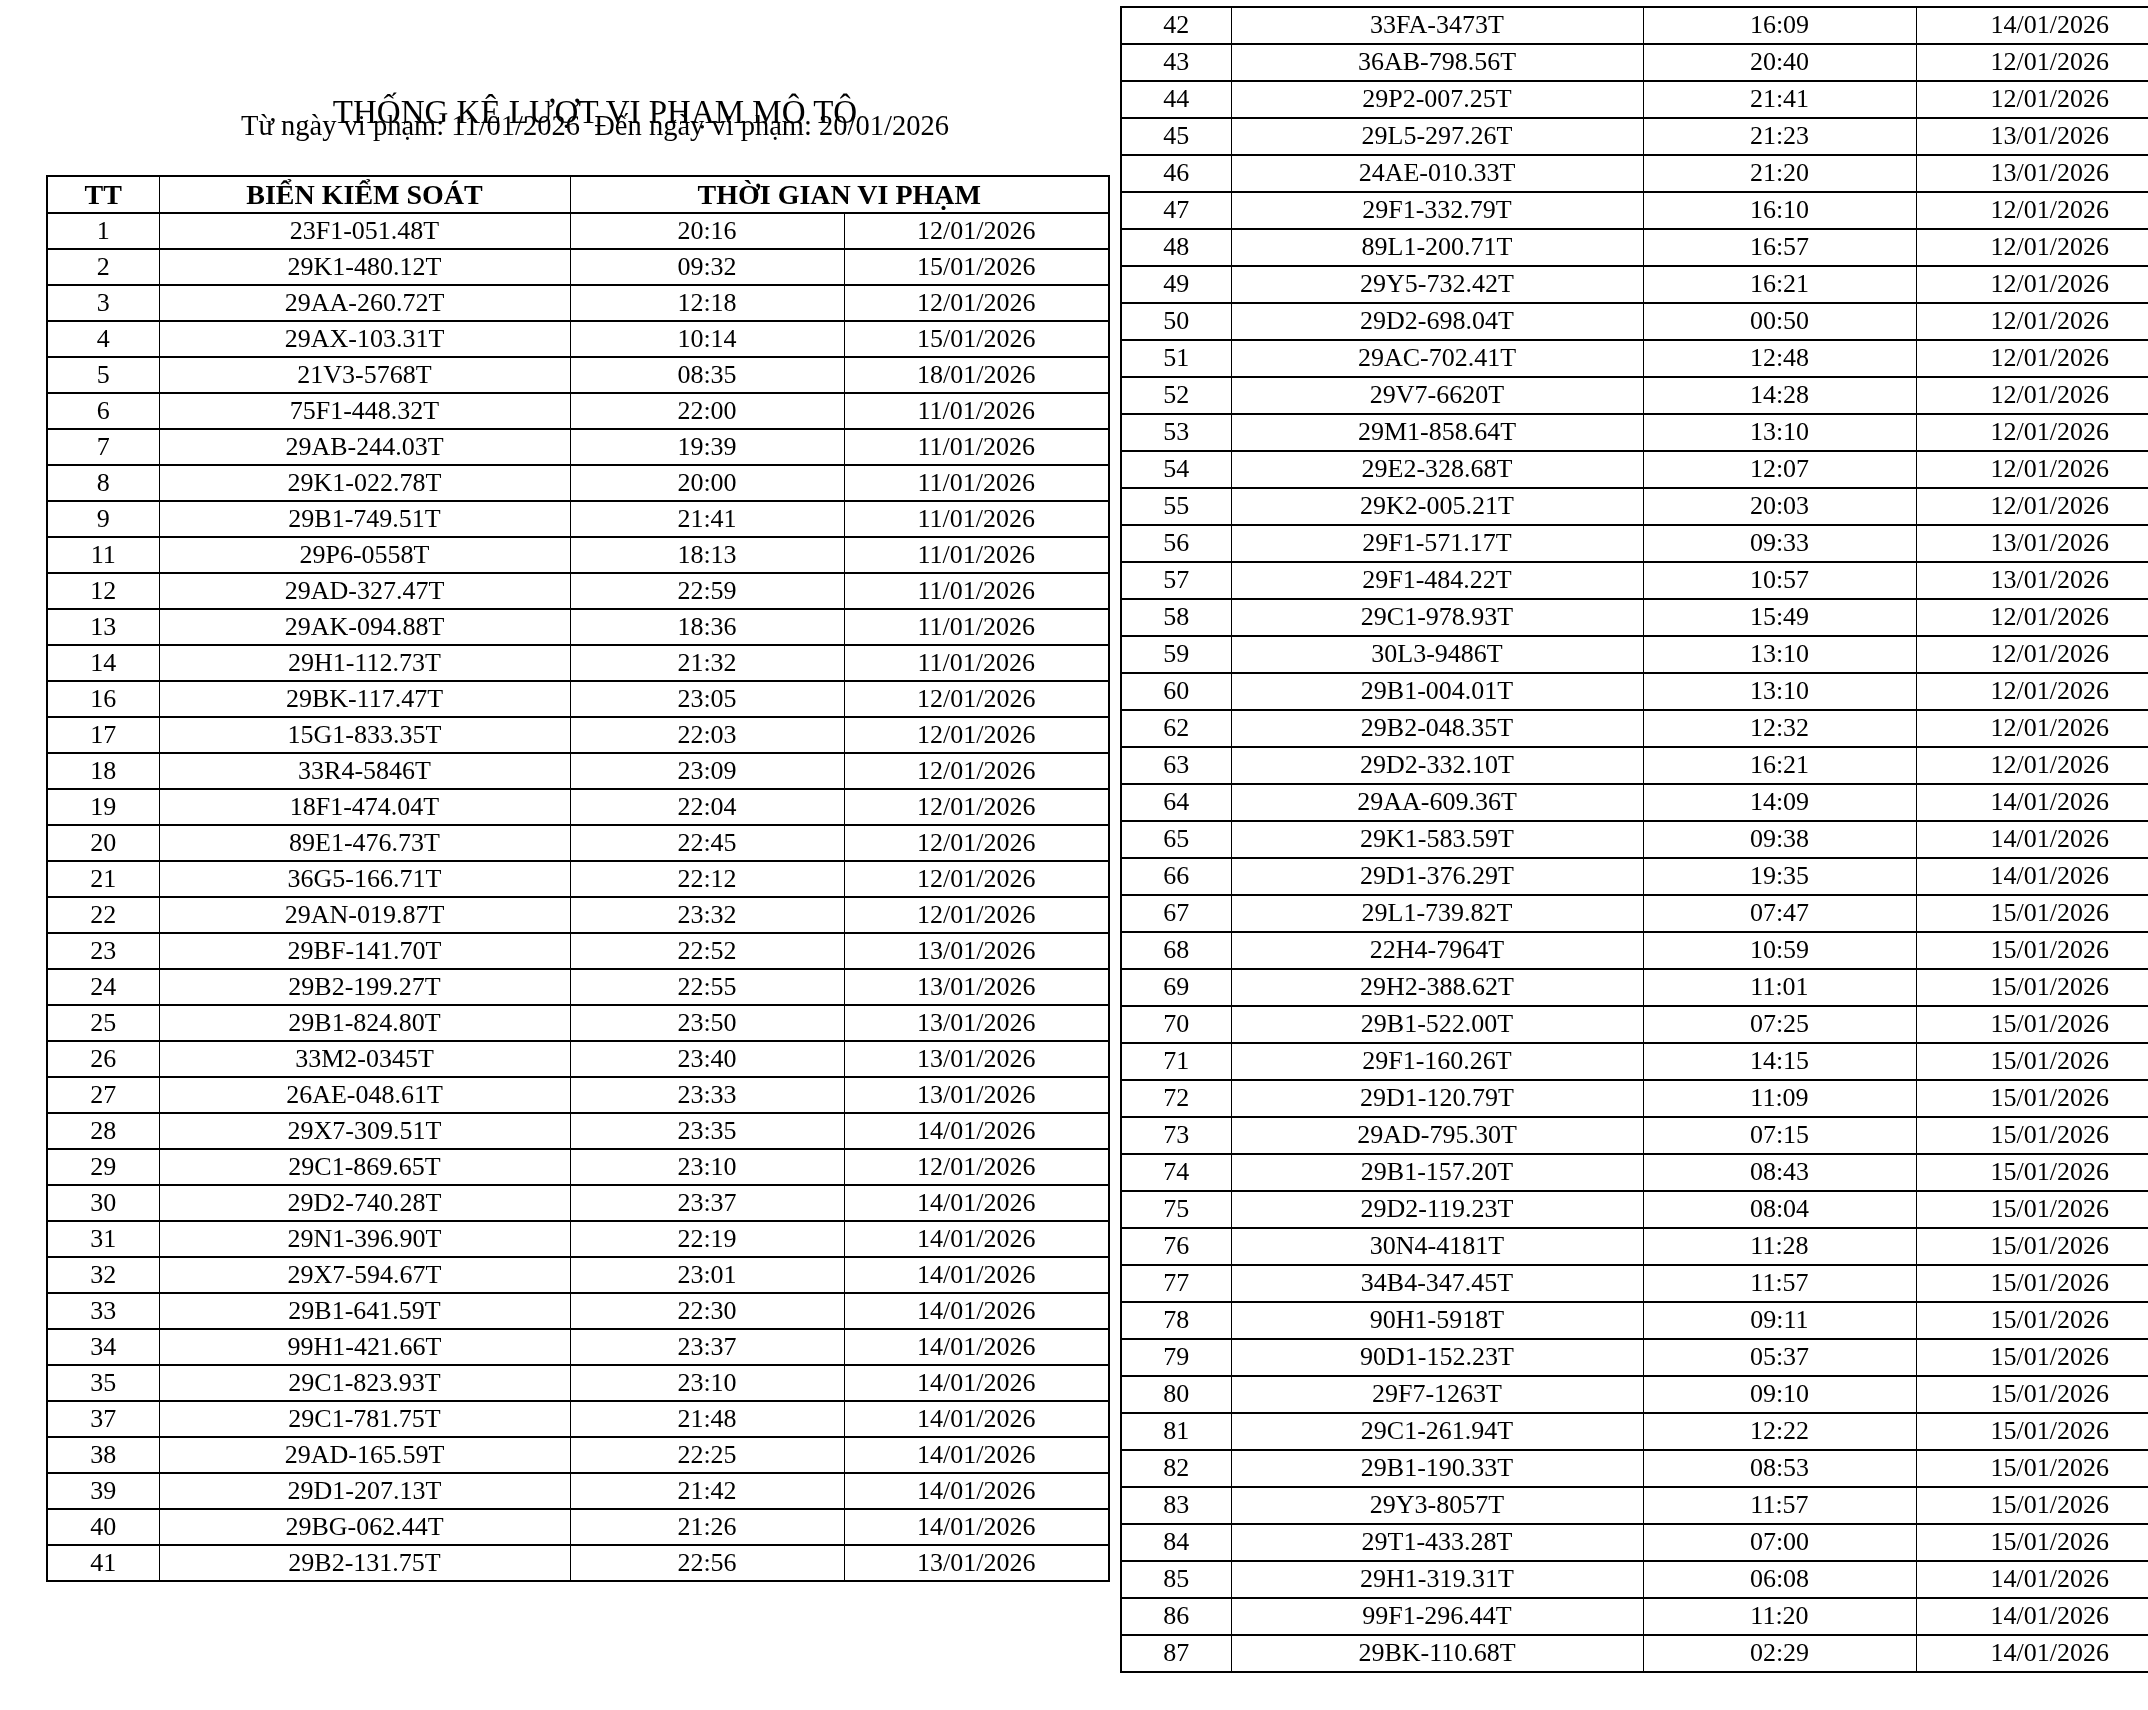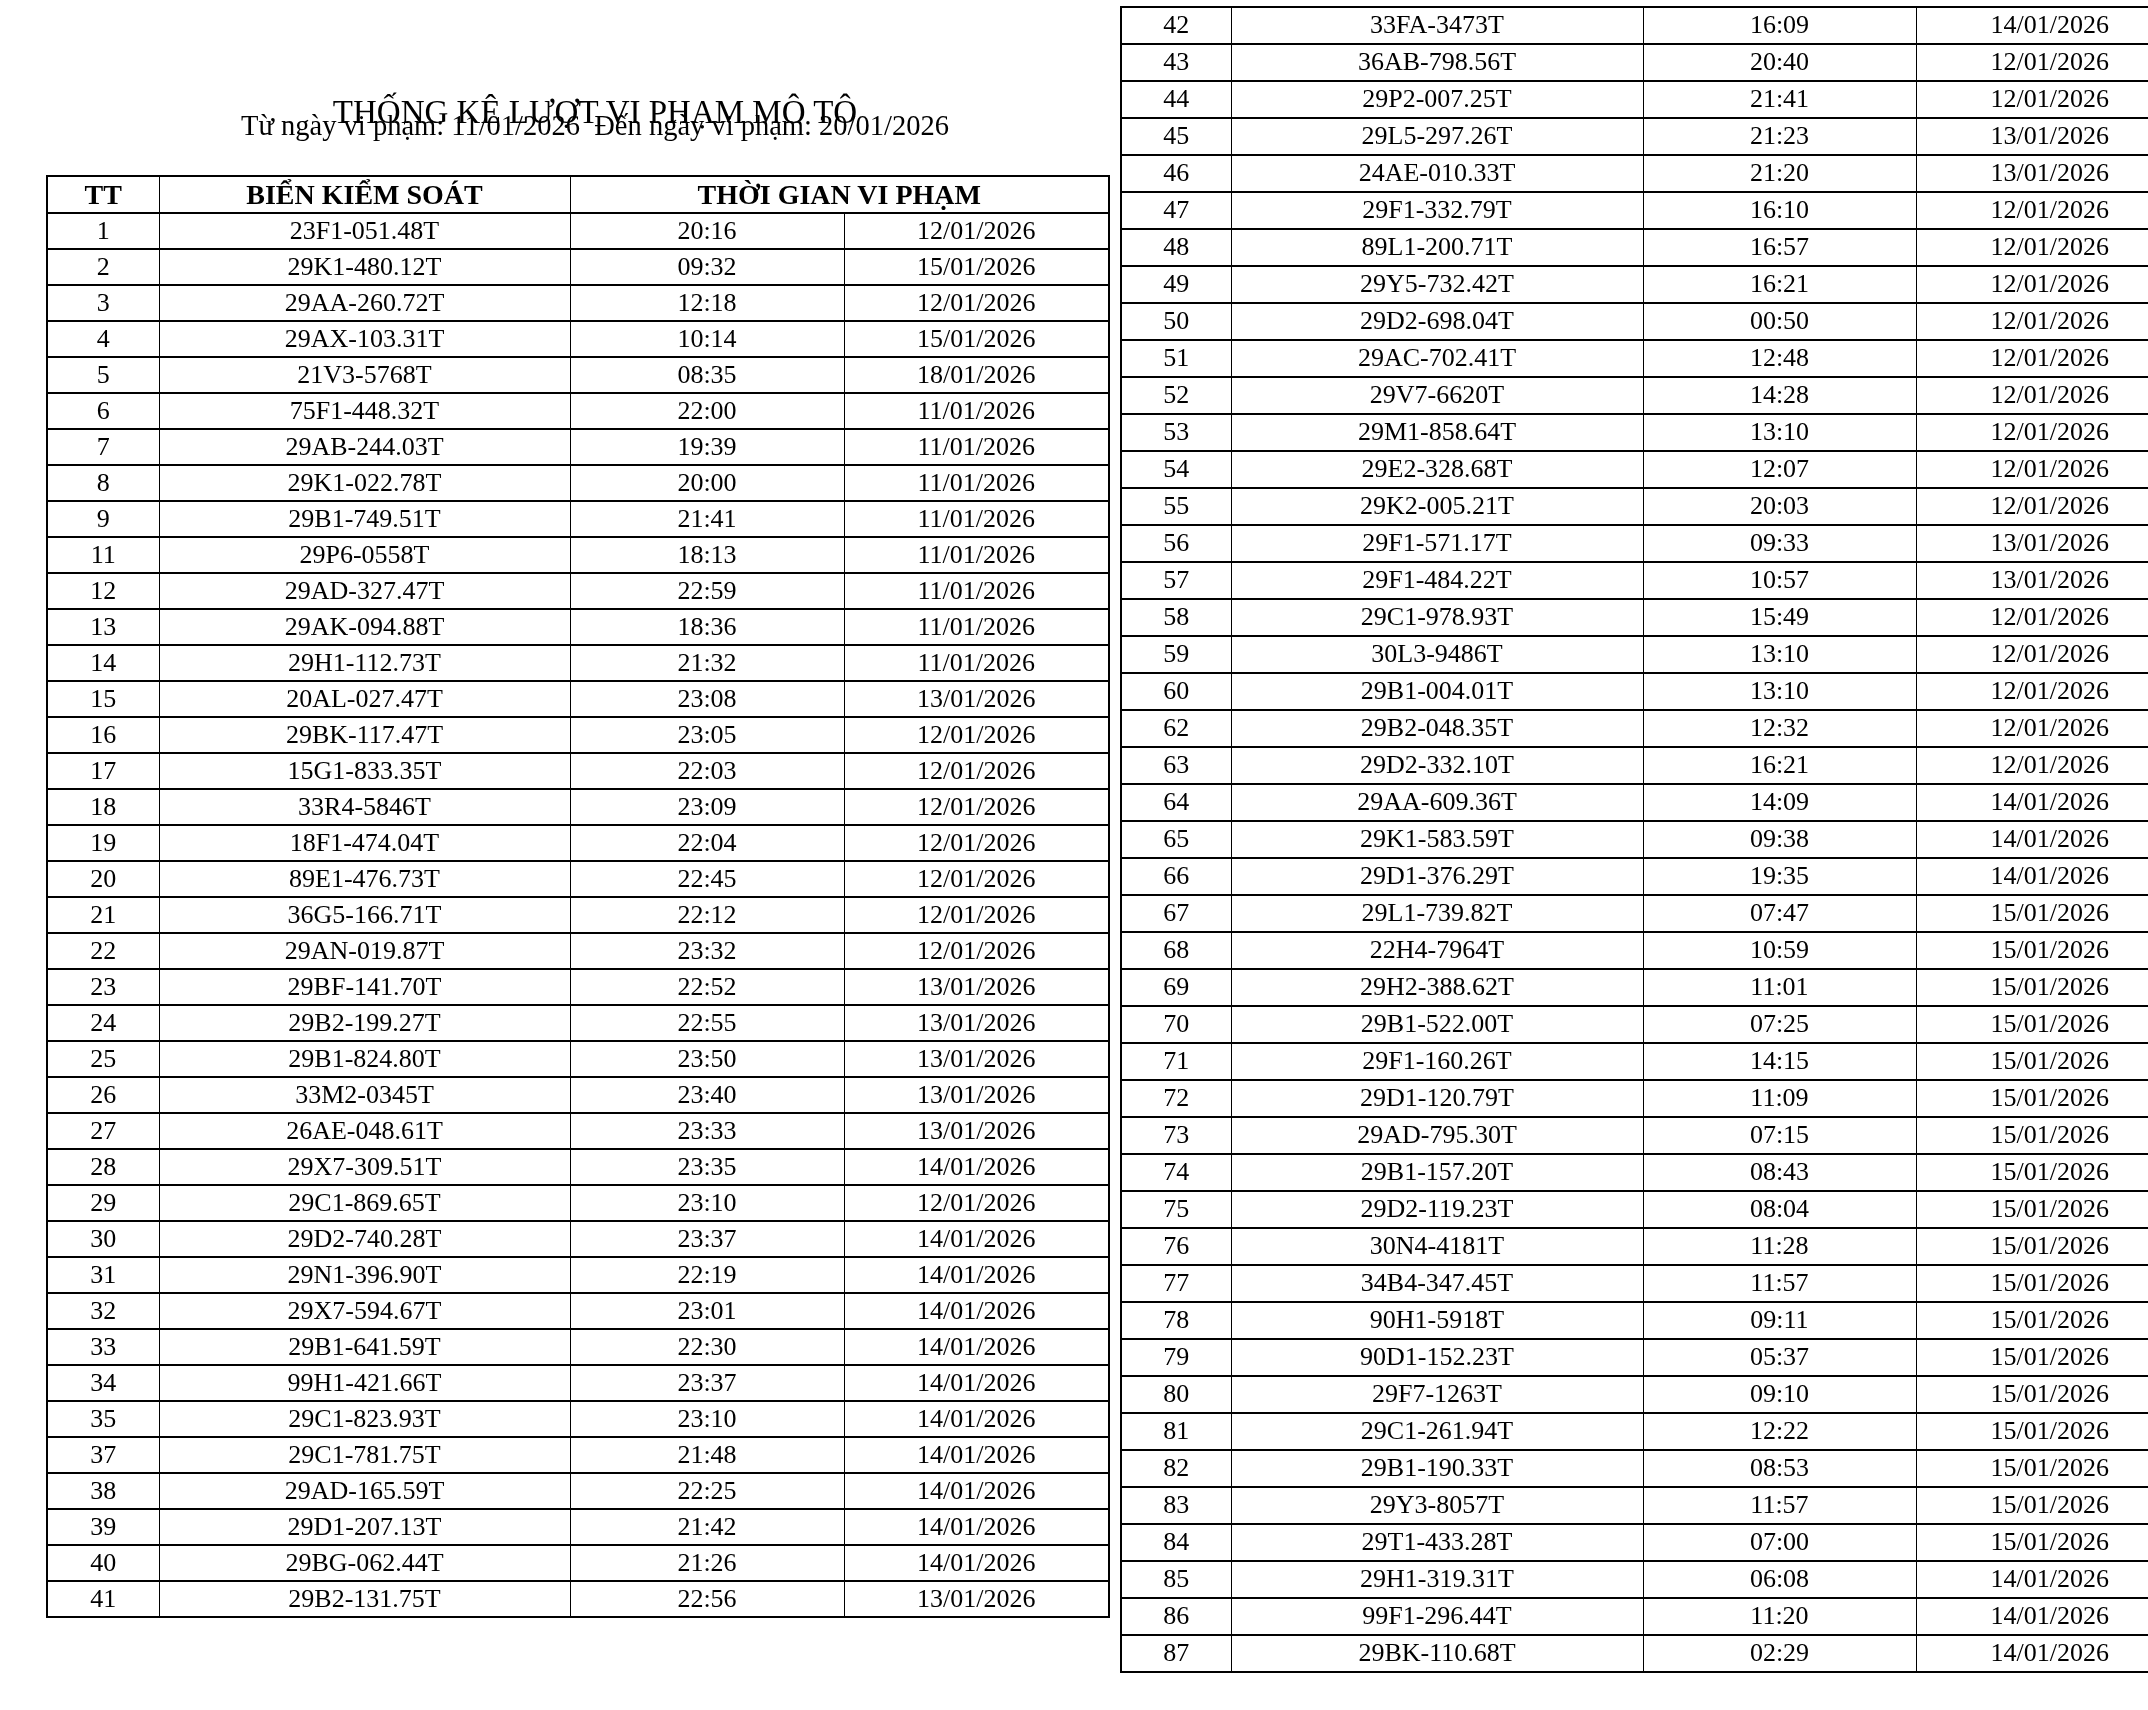--- a/index.html
+++ b/index.html
@@ -146,26 +146,20 @@
           <td>18:36</td>
           <td>11/01/2026</td>
         </tr>
         <tr>
           <td>14</td>
           <td>29H1-112.73T</td>
           <td>21:32</td>
           <td>11/01/2026</td>
         </tr>
         <tr>
-          <td>15</td>
-          <td>20AL-027.47T</td>
-          <td>23:08</td>
-          <td>13/01/2026</td>
-        </tr>
-        <tr>
           <td>16</td>
           <td>29BK-117.47T</td>
           <td>23:05</td>
           <td>12/01/2026</td>
         </tr>
         <tr>
           <td>17</td>
           <td>15G1-833.35T</td>
           <td>22:03</td>
           <td>12/01/2026</td>

